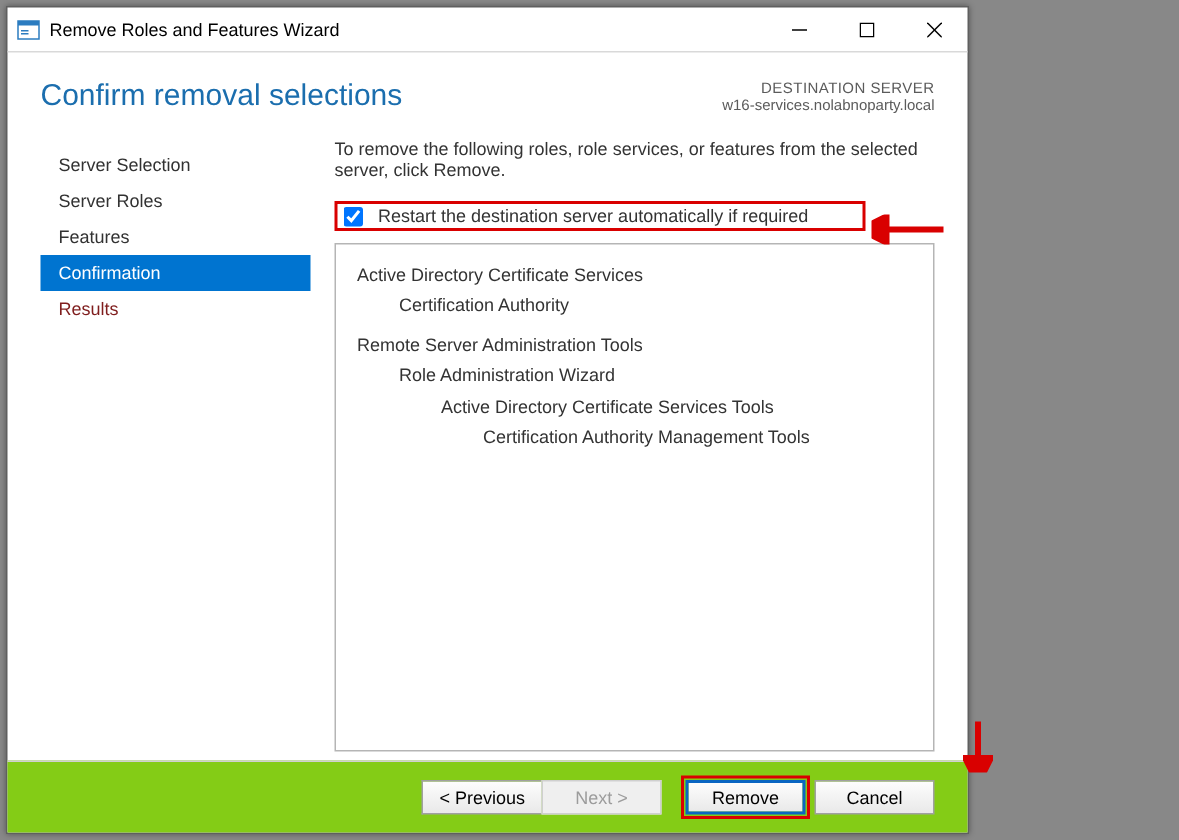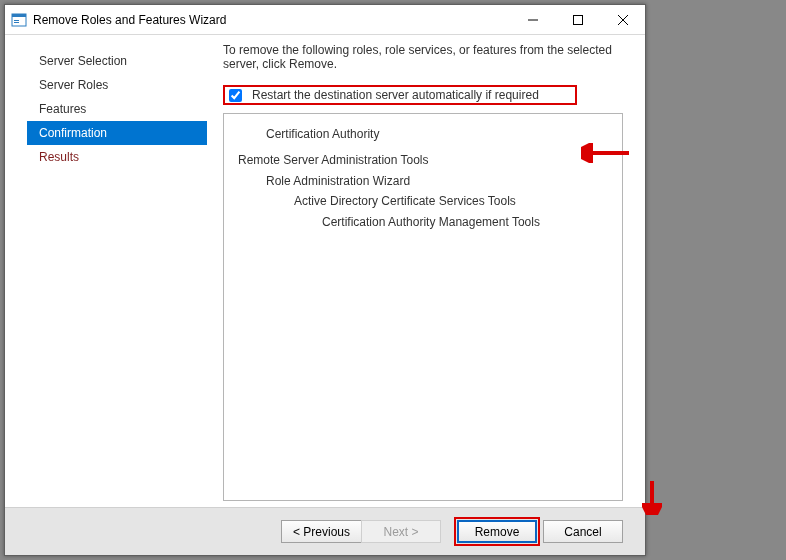--- a/index.html
+++ b/index.html
@@ -167,21 +167,21 @@
     
     .footer {
       border-top: 1px solid #d0d0d0;
       height: 48px;
       display: flex;
       align-items: center;
       justify-content: flex-end;
       padding-right: 22px;
       gap: 6px;
       flex-shrink: 0;
-      background: #e5e5e5;
+      background: #84cc16;
     }
     .wiz-btn {
       min-width: 80px;
       height: 23px;
       font-size: 12px;
       border: 1px solid #a0a0a0;
       background: linear-gradient(#fdfdfd, #e9e9e9);
       padding: 0 10px;
       cursor: default;
     }
@@ -236,40 +236,48 @@
       </div>
       <div class="win-btn">
         <svg width="10" height="10">
             <line x1="0" y1="0" x2="10" y2="10" stroke-width="1"></line>
             <line x1="10" y1="0" x2="0" y2="10" stroke-width="1"></line>
           </svg>
       </div>
     </div>
   </div>
 
+  <div class="header-area">
+    <div class="page-heading">Confirm removal selections</div>
+    <div class="dest-box">
+      <div class="label">DESTINATION SERVER</div>
+      <div class="value">w16-services.nolabnoparty.local</div>
+    </div>
+  </div>
 
   <div class="body-area">
 
     <div class="sidebar">
       <div class="sidebar-item">Server Selection</div>
       <div class="sidebar-item">Server Roles</div>
       <div class="sidebar-item">Features</div>
       <div class="sidebar-item selected">Confirmation</div>
       <div class="sidebar-item disabled">Results</div>
     </div>
 
     <div class="right-col">
       <div class="instruction">To remove the following roles, role services, or features from the selected server, click Remove.</div>
 
       <div class="restart-row">
         <input type="checkbox" checked="" style="">
         <label>Restart the destination server automatically if required</label>
       </div>
 
       <div class="removal-panel">
+        <div class="lvl0">Active Directory Certificate Services</div>
         <div class="lvl1">Certification Authority</div>
         <div class="lvl0 group-gap">Remote Server Administration Tools</div>
         <div class="lvl1">Role Administration Wizard</div>
         <div class="lvl2">Active Directory Certificate Services Tools</div>
         <div class="lvl3">Certification Authority Management Tools</div>
       </div>
     </div>
   </div>
 
   <div class="footer">

